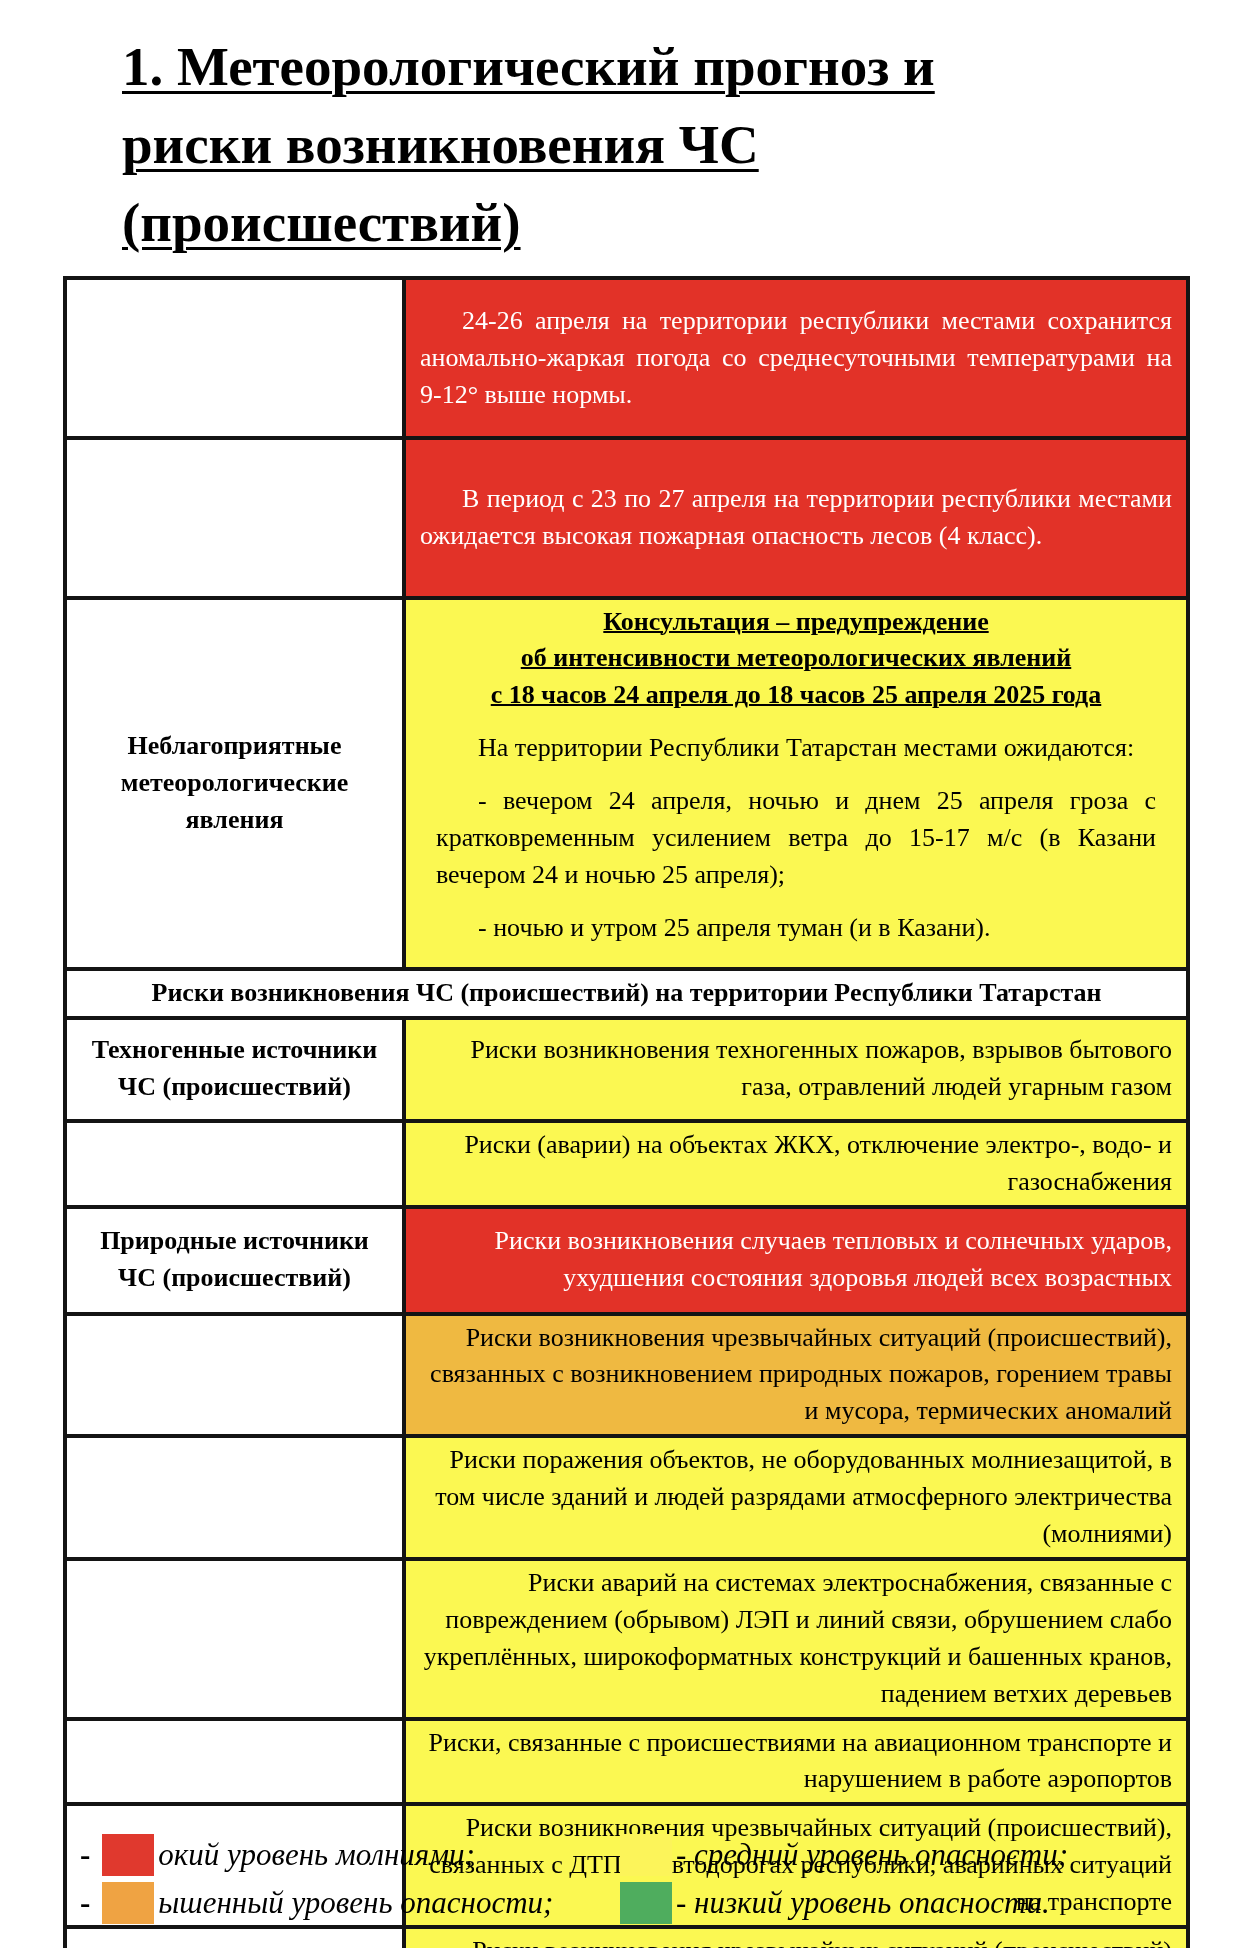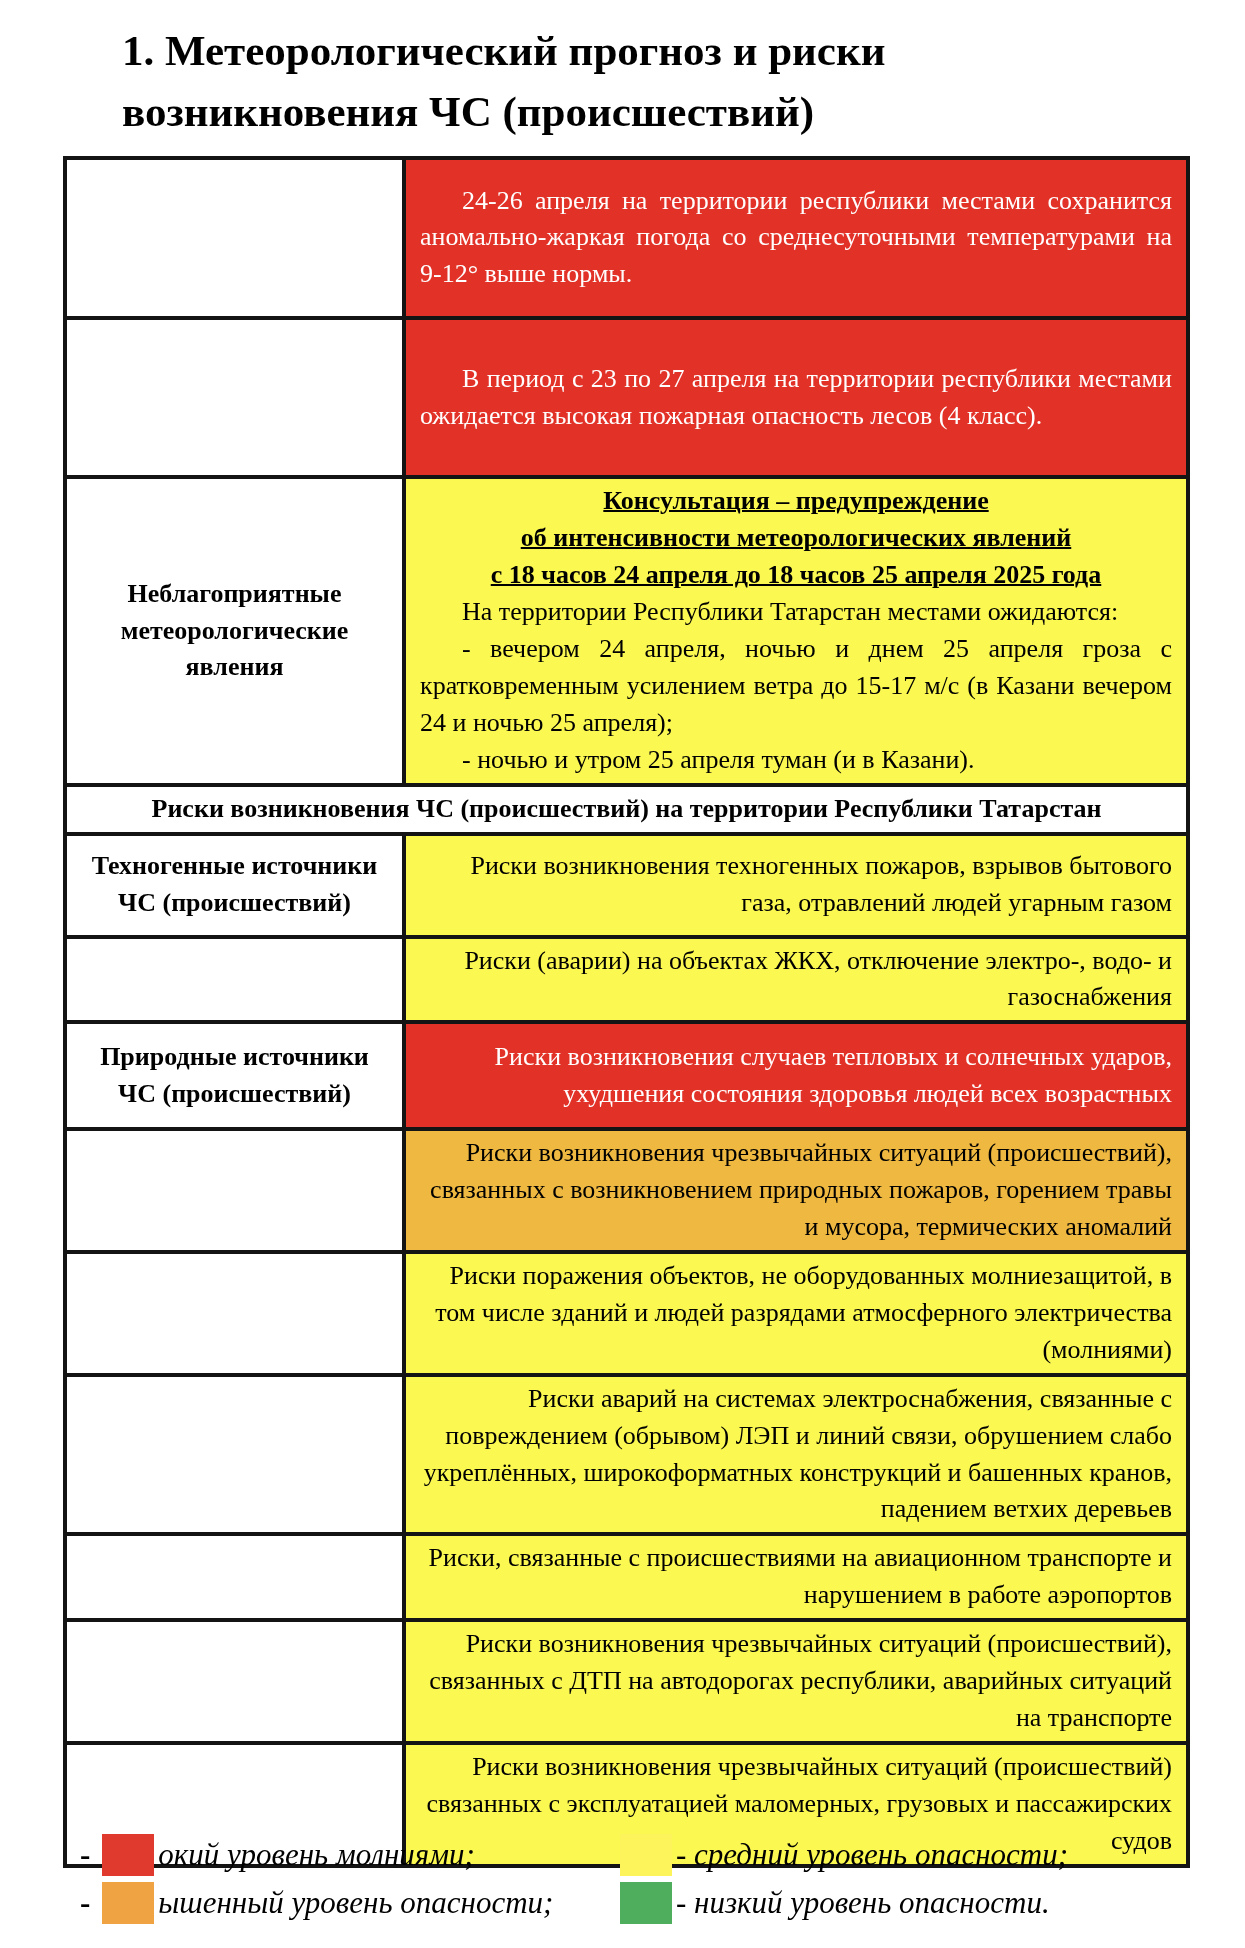--- a/index.html
+++ b/index.html
@@ -6,25 +6,26 @@
   .page{
     position:relative;
     width:1245px;height:1948px;
     background:#ffffff;
     font-family:"Liberation Serif","DejaVu Serif",serif;
     color:#000;
     overflow:hidden;
   }
   
   .title{
-    margin:20px 0 0 122px;
+    margin:28px 0 0 122px;
     width:880px;
-    font-size:43px;
+    font-size:55px;
     font-weight:bold;
     line-height:1.42;
+    text-decoration:underline;
     text-decoration-thickness:3px;
     text-underline-offset:6px;
   }
   
   table.hazard{
     border-collapse:collapse;
     table-layout:fixed;
     margin:14px 0 0 63px;
     width:1127px;
   }
@@ -54,21 +55,21 @@
     text-align:center;
     font-size:27px;
     padding:4px 10px;
   }
   .h-line{
     font-weight:bold;
     text-decoration:underline;
     text-decoration-thickness:2px;
     text-align:center;
   }
-  .para{ margin:0; text-align:justify; text-indent:42px; }
+  .para{ margin:16px; text-align:justify; text-indent:42px; }
   .legend{
     position:absolute;
     left:0; top:1826px;
     width:1245px;
     font-style:italic;
     font-size:31px;
   }
   .legend-item{
     position:absolute;
     display:flex;

